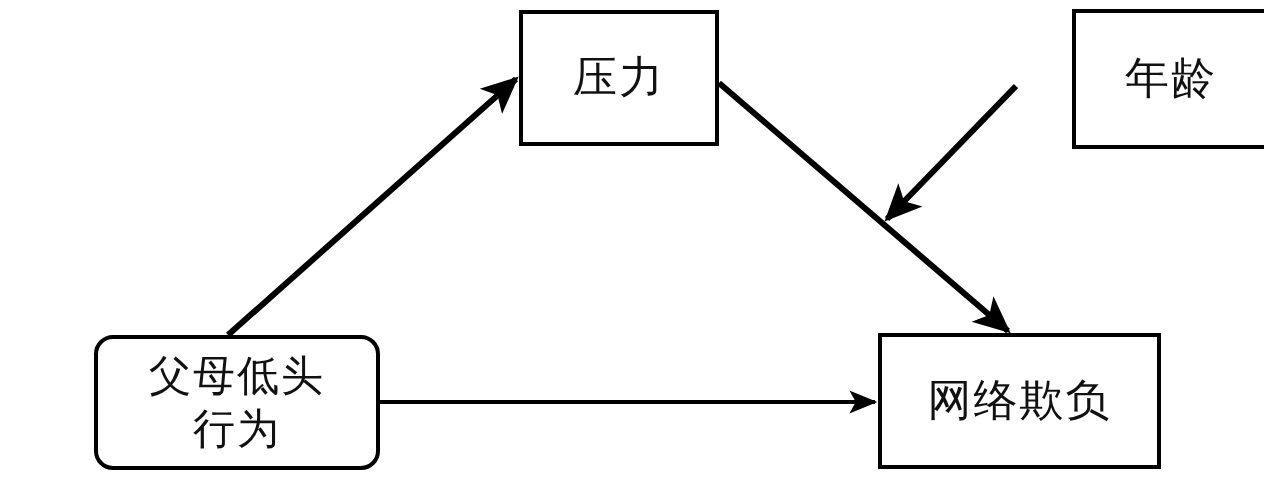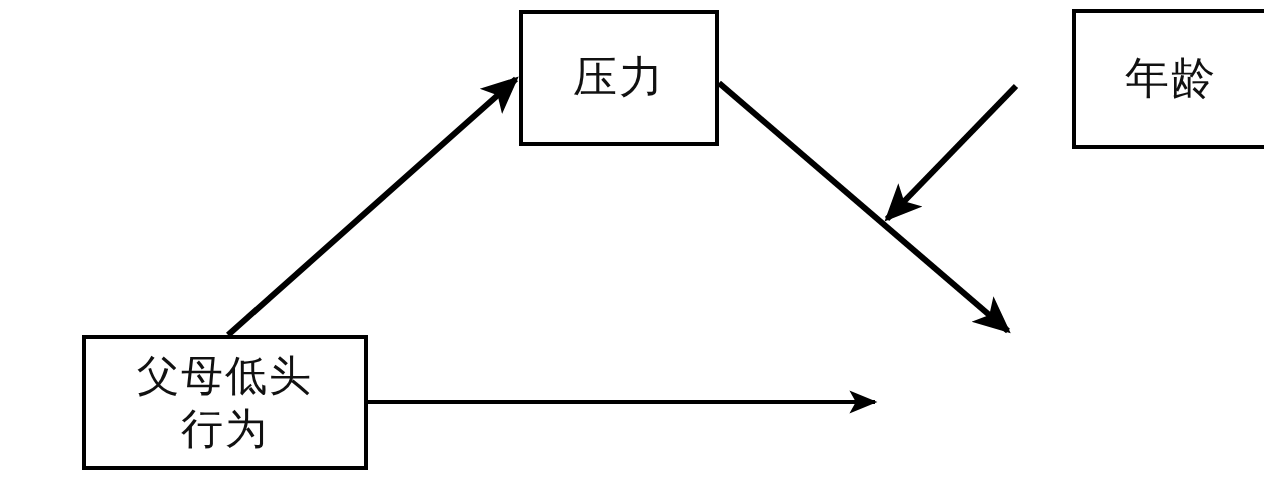--- a/index.html
+++ b/index.html
@@ -51,24 +51,25 @@
     width: 200px;
     height: 136px;
   }
   #node-age {
     left: 1072px;
     top: 9px;
     width: 198px;
     height: 140px;
   }
   #node-phubbing {
-    left: 82px;
+    left: 94px;
     top: 335px;
     width: 286px;
     height: 135px;
+    border-radius: 19px;
   }
   #node-cyberbullying {
     left: 878px;
     top: 333px;
     width: 283px;
     height: 136px;
   }
   #node-phubbing .node-label {
     font-size: 42px;
     line-height: 1.25;
@@ -104,14 +105,17 @@
 
   <div class="node-box" id="node-age">
     <span class="node-label">年龄</span>
   </div>
 
   <div class="node-box" id="node-phubbing">
     <span class="node-label">父母低头
 行为</span>
   </div>
 
+  <div class="node-box" id="node-cyberbullying">
+    <span class="node-label">网络欺负</span>
+  </div>
 
 </div>
 
 </body></html>

